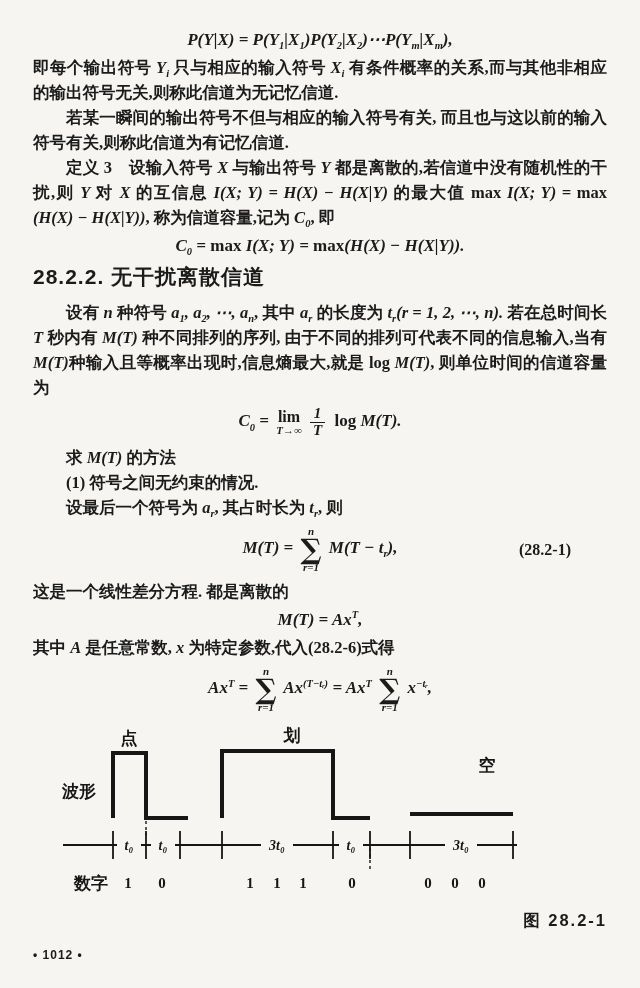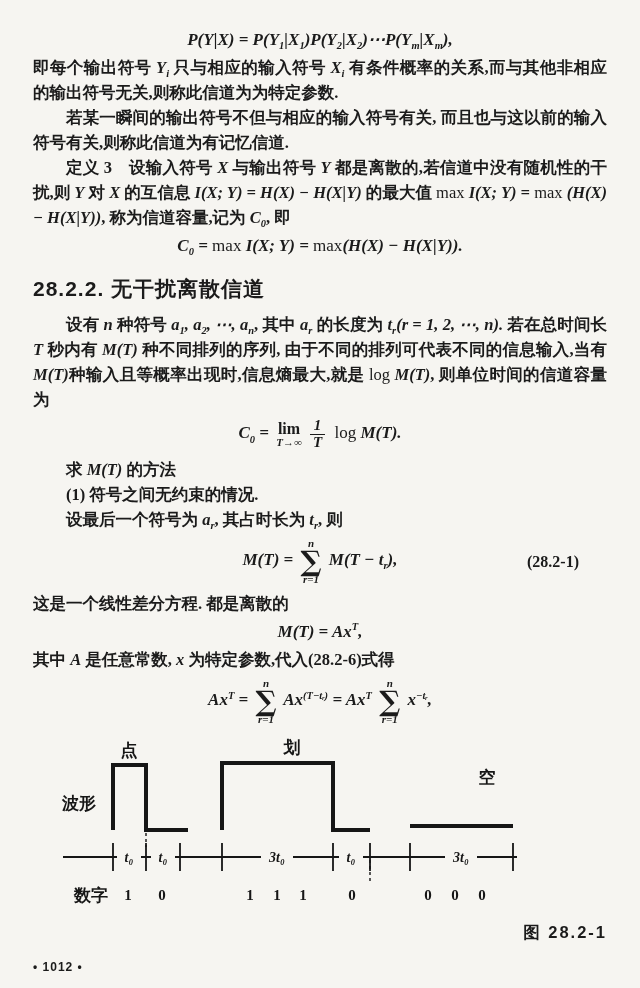--- a/index.html
+++ b/index.html
@@ -6,39 +6,39 @@
   body{
     width:640px;height:988px;overflow:hidden;box-sizing:border-box;
     background:#f6f5f1;color:#1b1b1b;
     font-family:"Liberation Serif","DejaVu Serif",serif;
     padding:24px 33px 0 33px;
   }
   
   .zh{font-weight:600;}
   .zhb{font-weight:900;}
   .mi{font-family:"Liberation Serif","DejaVu Serif",serif;font-style:italic;font-weight:600;margin-top:16px;}
-  .mn{font-family:"Liberation Serif","DejaVu Serif",serif;font-weight:400;}
+  .mn{font-family:"Liberation Serif","DejaVu Serif",serif;font-weight:700;}
   sub.msub{font-size:10.5px;font-style:italic;font-weight:600;line-height:0;}
   sup.msup{font-size:10.5px;font-style:italic;font-weight:600;line-height:0;}
   
   .para{
     font-size:16.5px;line-height:25px;text-align:justify;margin:0;
   }
   .ind{text-indent:2em;}
   .formula{
     text-align:center;font-size:17px;line-height:25px;margin:3px 0;
   }
   .tallformula{margin:6px 0;}
   .eqrow{position:relative;}
   .eqno{
-    position:absolute;right:28px;top:50%;transform:translateY(-50%);
+    position:absolute;right:36px;top:50%;transform:translateY(-50%);
     font-family:"Liberation Serif","DejaVu Serif",serif;font-weight:700;font-size:16px;
   }
   h2.sechead{
-    font-size:21px;font-weight:900;margin:17px 0 9px 0;letter-spacing:1px;
+    font-size:21px;font-weight:900;margin:5px 0 9px 0;letter-spacing:1px;
     font-family:"Liberation Sans","DejaVu Sans",sans-serif;
   }
   
   .stack{display:inline-flex;flex-direction:column;align-items:center;vertical-align:middle;line-height:1;margin:0 3px;}
   .stack .st,.stack .sb{font-size:11px;font-style:italic;font-weight:600;font-family:"Liberation Serif","DejaVu Serif",serif;}
   .sum .sm{font-size:28px;font-weight:600;font-family:"DejaVu Serif",serif;line-height:0.9;}
   .lim .sm{font-size:16px;font-weight:700;font-family:"Liberation Serif","DejaVu Serif",serif;font-style:normal;}
   .frac{display:inline-flex;flex-direction:column;align-items:center;vertical-align:middle;line-height:1.05;margin:0 5px;font-style:italic;font-weight:600;font-family:"Liberation Serif","DejaVu Serif",serif;font-size:15px;}
   .frac .ft{border-bottom:1.6px solid #1b1b1b;padding:0 4px;}
   
@@ -57,21 +57,21 @@
   .pagenum{
     margin-top:16px;font-weight:800;font-size:12px;letter-spacing:1px;
     font-family:"Liberation Sans","DejaVu Sans",sans-serif;
   }
 </style>
 </head>
 <body>
 
 <div class="formula"><span class="mi">P(Y|X) = P(Y</span><sub class="msub">1</sub><span class="mi">|X</span><sub class="msub">1</sub><span class="mi">)P(Y</span><sub class="msub">2</sub><span class="mi">|X</span><sub class="msub">2</sub><span class="mi">)⋯P(Y</span><sub class="msub">m</sub><span class="mi">|X</span><sub class="msub">m</sub><span class="mi">),</span></div>
 
-<p class="para"><span class="zh">即每个输出符号 </span><span class="mi">Y</span><sub class="msub">i</sub><span class="zh"> 只与相应的输入符号 </span><span class="mi">X</span><sub class="msub">i</sub><span class="zh"> 有条件概率的关系,而与其他非相应的输出符号无关,则称此信道为</span><span class="zhb">为特定参数</span><span class="zh">.</span></p>
+<p class="para"><span class="zh">即每个输出符号 </span><span class="mi">Y</span><sub class="msub">i</sub><span class="zh"> 只与相应的输入符号 </span><span class="mi">X</span><sub class="msub">i</sub><span class="zh"> 有条件概率的关系,而与其他非相应的输出符号无关,则称此信道为</span><span class="zhb">无记忆信道</span><span class="zh">.</span></p>
 <p class="para ind"><span class="zh">若某一瞬间的输出符号不但与相应的输入符号有关, 而且也与这以前的输入符号有关,则称此信道为</span><span class="zhb">有记忆信道</span><span class="zh">.</span></p>
 <p class="para ind"><span class="zhb">定义 3</span><span class="zh">　设输入符号 </span><span class="mi">X</span><span class="zh"> 与输出符号 </span><span class="mi">Y</span><span class="zh"> 都是离散的,若信道中没有随机性的干扰,则 </span><span class="mi">Y</span><span class="zh"> 对 </span><span class="mi">X</span><span class="zh"> 的互信息 </span><span class="mi">I(X; Y) = H(X) − H(X|Y)</span><span class="zh"> 的最大值 </span><span class="mn">max </span><span class="mi">I(X; Y) = </span><span class="mn">max</span><span class="mi"> (H(X) − H(X|Y))</span><span class="zh">, 称为</span><span class="zhb">信道容量</span><span class="zh">,记为 </span><span class="mi">C</span><sub class="msub">0</sub><span class="zh">, 即</span></p>
 
 <div class="formula"><span class="mi">C</span><sub class="msub">0</sub><span class="mi"> = </span><span class="mn">max </span><span class="mi">I(X; Y) = </span><span class="mn">max</span><span class="mi">(H(X) − H(X|Y)).</span></div>
 
 <h2 class="sechead">28.2.2. 无干扰离散信道</h2>
 
 <p class="para ind"><span class="zh">设有 </span><span class="mi">n</span><span class="zh"> 种符号 </span><span class="mi">a</span><sub class="msub">1</sub><span class="mi">, a</span><sub class="msub">2</sub><span class="mi">, ⋯, a</span><sub class="msub">n</sub><span class="zh">, 其中 </span><span class="mi">a</span><sub class="msub">r</sub><span class="zh"> 的长度为 </span><span class="mi">t</span><sub class="msub">r</sub><span class="mi">(r = 1, 2, ⋯, n).</span><span class="zh"> 若在总时间长 </span><span class="mi">T</span><span class="zh"> 秒内有 </span><span class="mi">M(T)</span><span class="zh"> 种不同排列的序列, 由于不同的排列可代表不同的信息输入,当有 </span><span class="mi">M(T)</span><span class="zh">种输入且等概率出现时,信息熵最大,就是 </span><span class="mn">log </span><span class="mi">M(T)</span><span class="zh">, 则单位时间的信道容量为</span></p>
 
 <div class="formula tallformula"><span class="mi">C</span><sub class="msub">0</sub><span class="mi"> = </span><span class="stack lim">

